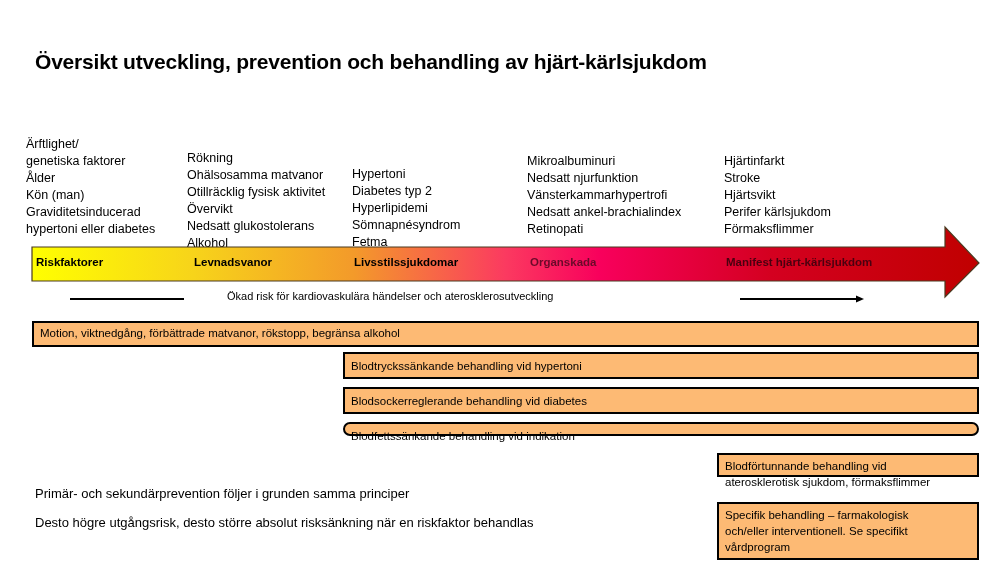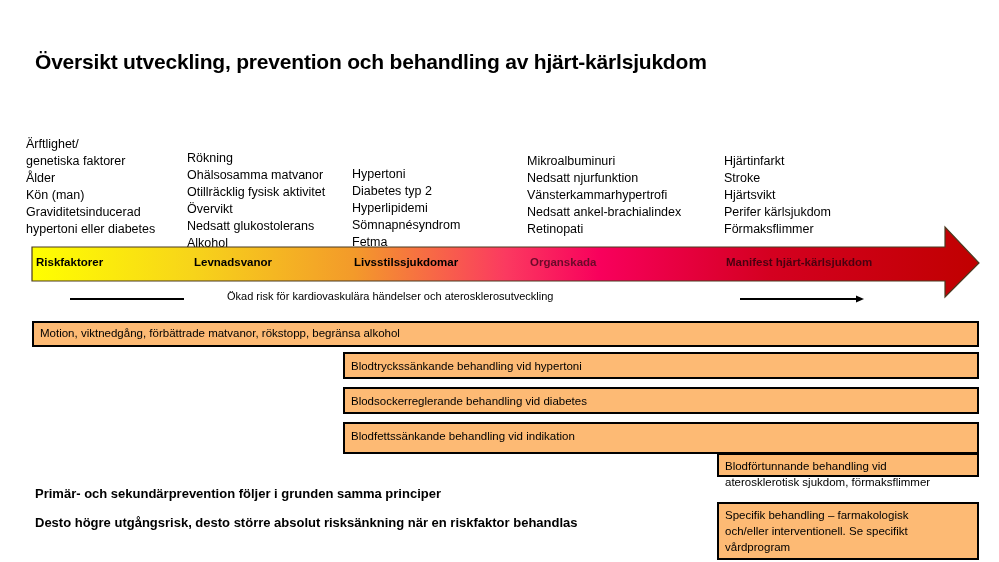--- a/index.html
+++ b/index.html
@@ -19,21 +19,21 @@
     .stage-label {
       font-size: 11.5px; font-weight: bold; white-space: nowrap; top: 256px;
     }
     .risk-text {
       left: 215px; top: 290px; font-size: 11px; white-space: nowrap; margin-left: 12px;
     }
     .box {
       border: 2px solid #000; background: #fdba74; box-sizing: border-box;
       font-size: 11.5px; line-height: 16px; padding: 2px 6px;
     }
-    .note { left: 35px; font-size: 13px; font-weight: bold; white-space: nowrap; }
+    .note { left: 35px; font-size: 13px; font-weight: normal; white-space: nowrap; }
   </style>
 </head>
 <body>
 
 <div class="abs title">Översikt utveckling, prevention och behandling av hjärt-kärlsjukdom</div>
 
 <div class="abs col" style="left:26px; top:136px;">
   <div>Ärftlighet/</div>
   <div>genetiska faktorer</div>
   <div>Ålder</div>
@@ -105,21 +105,21 @@
 
 <div class="abs box" style="left:32px; top:321px; width:947px; height:26px;">
   <span>Motion, viktnedgång,  förbättrade matvanor, rökstopp, begränsa alkohol</span>
 </div>
 <div class="abs box" style="left:343px; top:352px; width:636px; height:27px; padding-top:4px;">
   <span>Blodtryckssänkande behandling vid hypertoni</span>
 </div>
 <div class="abs box" style="left:343px; top:387px; width:636px; height:27px; padding-top:4px;">
   <span>Blodsockerreglerande behandling vid diabetes</span>
 </div>
-<div class="abs box" style="left:343px; top:422px; width:636px; height:32px; padding-top:4px;">
+<div class="abs box" style="left:343px; top:422px; width:636px; height:14px; padding-top:4px;border-radius:9px;">
   <span>Blodfettssänkande behandling vid indikation</span>
 </div>
 <div class="abs box" style="left:717px; top:453px; width:262px; height:24px; padding-top:3px;">
   <div>Blodförtunnande behandling  vid</div>
   <div>aterosklerotisk sjukdom, förmaksflimmer</div>
 </div>
 <div class="abs box" style="left:717px; top:502px; width:262px; height:58px; padding-top:3px;">
   <div>Specifik behandling  – farmakologisk</div>
   <div>och/eller interventionell. Se specifikt</div>
   <div>vårdprogram</div>

